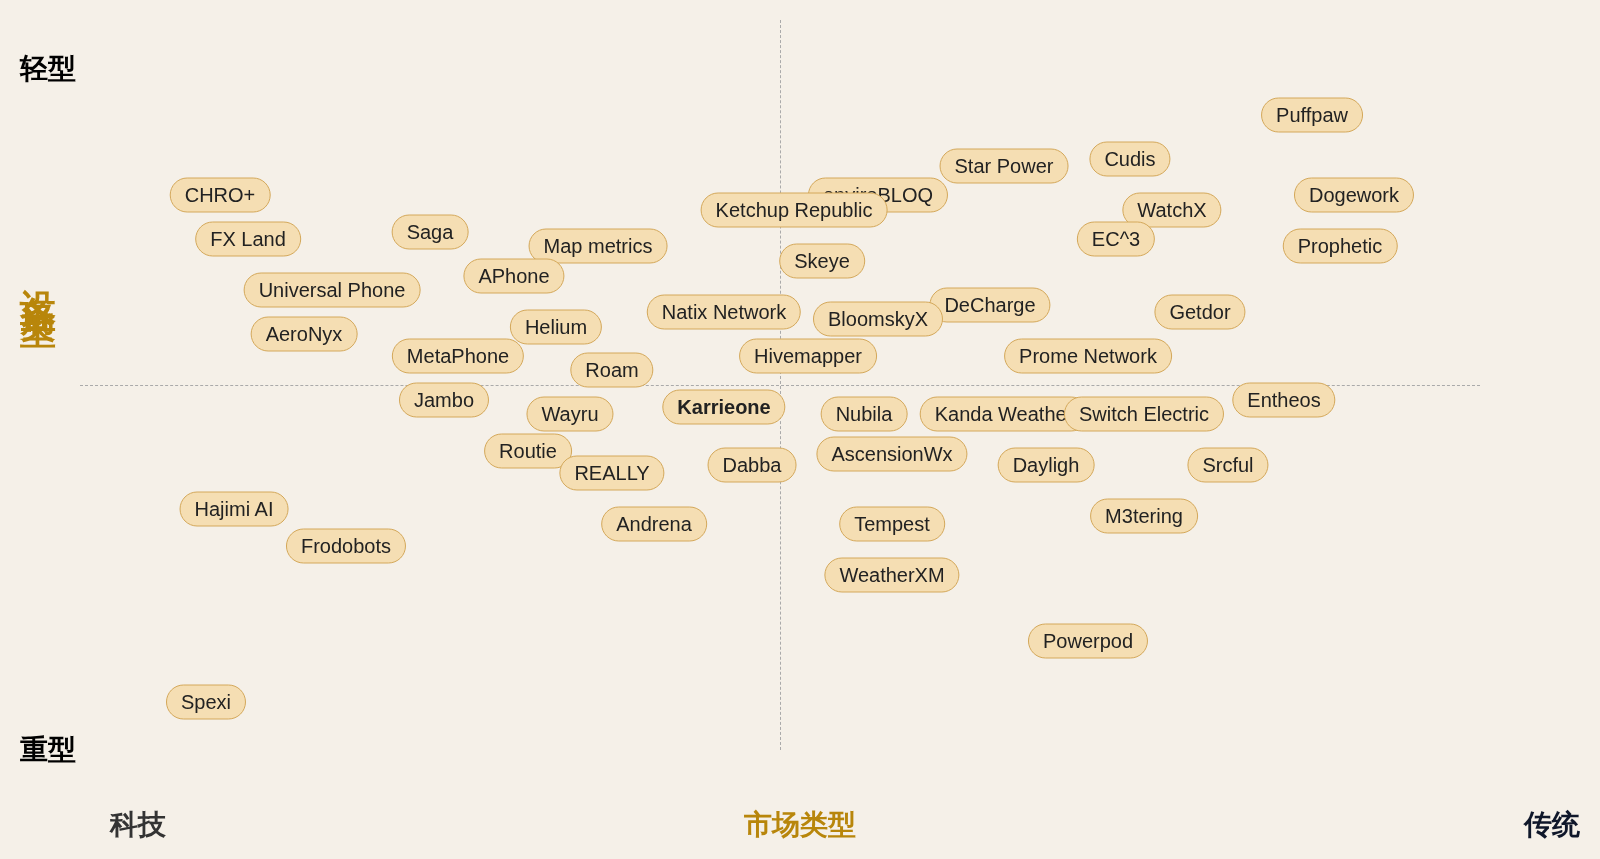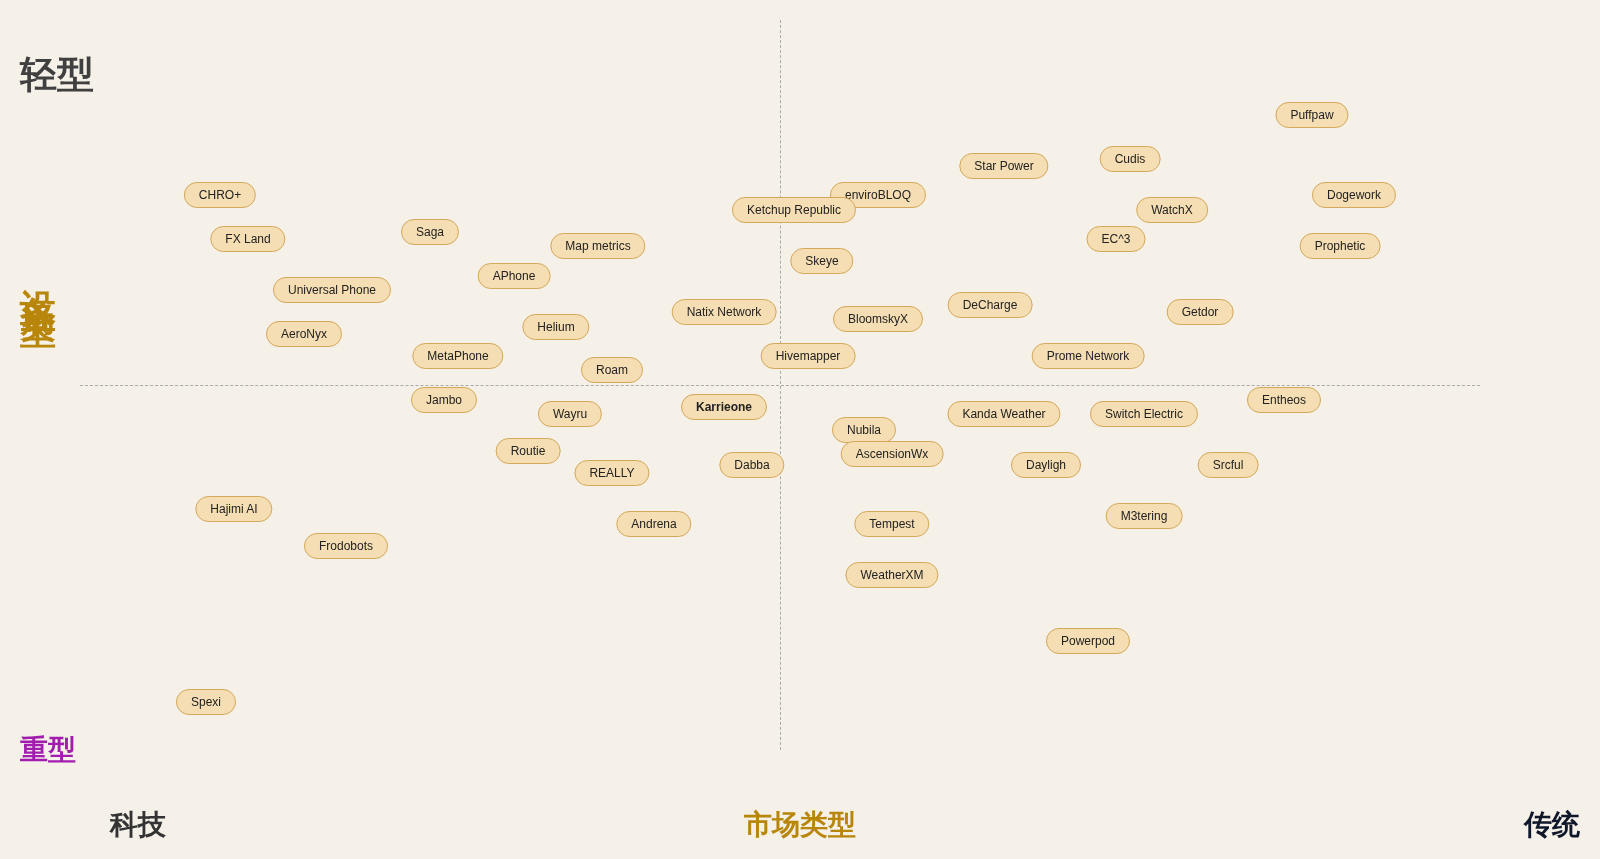--- a/index.html
+++ b/index.html
@@ -36,33 +36,33 @@
       border-left: 1.5px dashed #aaa;
       left: 50%;
     }
     
     .tag {
       position: absolute;
       background: #f5deb3;
       border: 1.5px solid #d4a85a;
       border-radius: 20px;
       padding: 5px 14px;
-      font-size: 12px;
+      font-size: 20px;
       color: #222;
       white-space: nowrap;
       font-family: Arial, sans-serif;
       transform: translate(-50%, -50%);
     }
   </style>
 </head>
 <body>
 
-<div style="position:absolute;left:20px;top:50px;font-size:37px;font-weight:bold;color:#404040;font-family:Liberation Mono, monospace;">轻型</div>
+<div style="position:absolute;left:20px;top:50px;font-size:28px;font-weight:bold;color:#000000;font-family:Liberation Mono, monospace;">轻型</div>
 <div style="position:absolute;left:20px;top:260px;font-size:36px;font-weight:bold;color:#b8860b;font-family:'SimSun','STSong',serif;writing-mode:vertical-rl;text-orientation:upright;letter-spacing:8px;line-height:1;">设备类型</div>
-<div style="position:absolute;left:20px;bottom:90px;font-size:28px;font-weight:bold;color:#a21caf;font-family:'SimSun','STSong',serif;">重型</div>
+<div style="position:absolute;left:20px;bottom:90px;font-size:28px;font-weight:bold;color:#000000;font-family:'SimSun','STSong',serif;">重型</div>
 
 <div style="position:absolute;bottom:15px;left:110px;font-size:28px;font-weight:bold;color:#333;font-family:'SimSun','STSong',serif;">科技</div>
 <div style="position:absolute;bottom:15px;left:50%;transform:translateX(-50%);font-size:28px;font-weight:bold;color:#b8860b;font-family:'SimSun','STSong',serif;">市场类型</div>
 <div style="position:absolute;bottom:15px;right:20px;font-size:28px;font-weight:bold;color:#0f172a;font-family:'SimSun','STSong',serif;">传统</div>
 
 <div id="plot">
   <div class="h-line"></div>
   <div class="v-line"></div>
 <div class="tag" style="left: 1232px; top: 94.9px;">Puffpaw</div>
     <div class="tag" style="left: 1050px; top: 138.7px;">Cudis</div>
@@ -86,21 +86,21 @@
     <div class="tag" style="left: 476px; top: 306.6px;">Helium</div>
     <div class="tag" style="left: 644px; top: 292px;">Natix Network</div>
     <div class="tag" style="left: 798px; top: 299.3px;">BloomskyX</div>
     <div class="tag" style="left: 378px; top: 335.8px;">MetaPhone</div>
     <div class="tag" style="left: 532px; top: 350.4px;">Roam</div>
     <div class="tag" style="left: 728px; top: 335.8px;">Hivemapper</div>
     <div class="tag" style="left: 1008px; top: 335.8px;">Prome Network</div>
     <div class="tag" style="left: 364px; top: 379.6px;">Jambo</div>
     <div class="tag" style="left: 490px; top: 394.2px;">Wayru</div>
     <div class="tag" style="left: 644px; top: 386.9px; font-weight: bold;">Karrieone</div>
-    <div class="tag" style="left: 784px; top: 410px;">Nubila</div>
+    <div class="tag" style="left: 784px; top: 394px;">Nubila</div>
     <div class="tag" style="left: 924px; top: 394.2px;">Kanda Weather</div>
     <div class="tag" style="left: 1064px; top: 394.2px;">Switch Electric</div>
     <div class="tag" style="left: 1204px; top: 379.6px;">Entheos</div>
     <div class="tag" style="left: 448px; top: 430.7px;">Routie</div>
     <div class="tag" style="left: 532px; top: 452.6px;">REALLY</div>
     <div class="tag" style="left: 672px; top: 445.3px;">Dabba</div>
     <div class="tag" style="left: 812px; top: 434px; text-align: right;">AscensionWx</div>
     <div class="tag" style="left: 966px; top: 445.3px;">Dayligh</div>
     <div class="tag" style="left: 1148px; top: 445.3px;">Srcful</div>
     <div class="tag" style="left: 574px; top: 503.7px;">Andrena</div>

